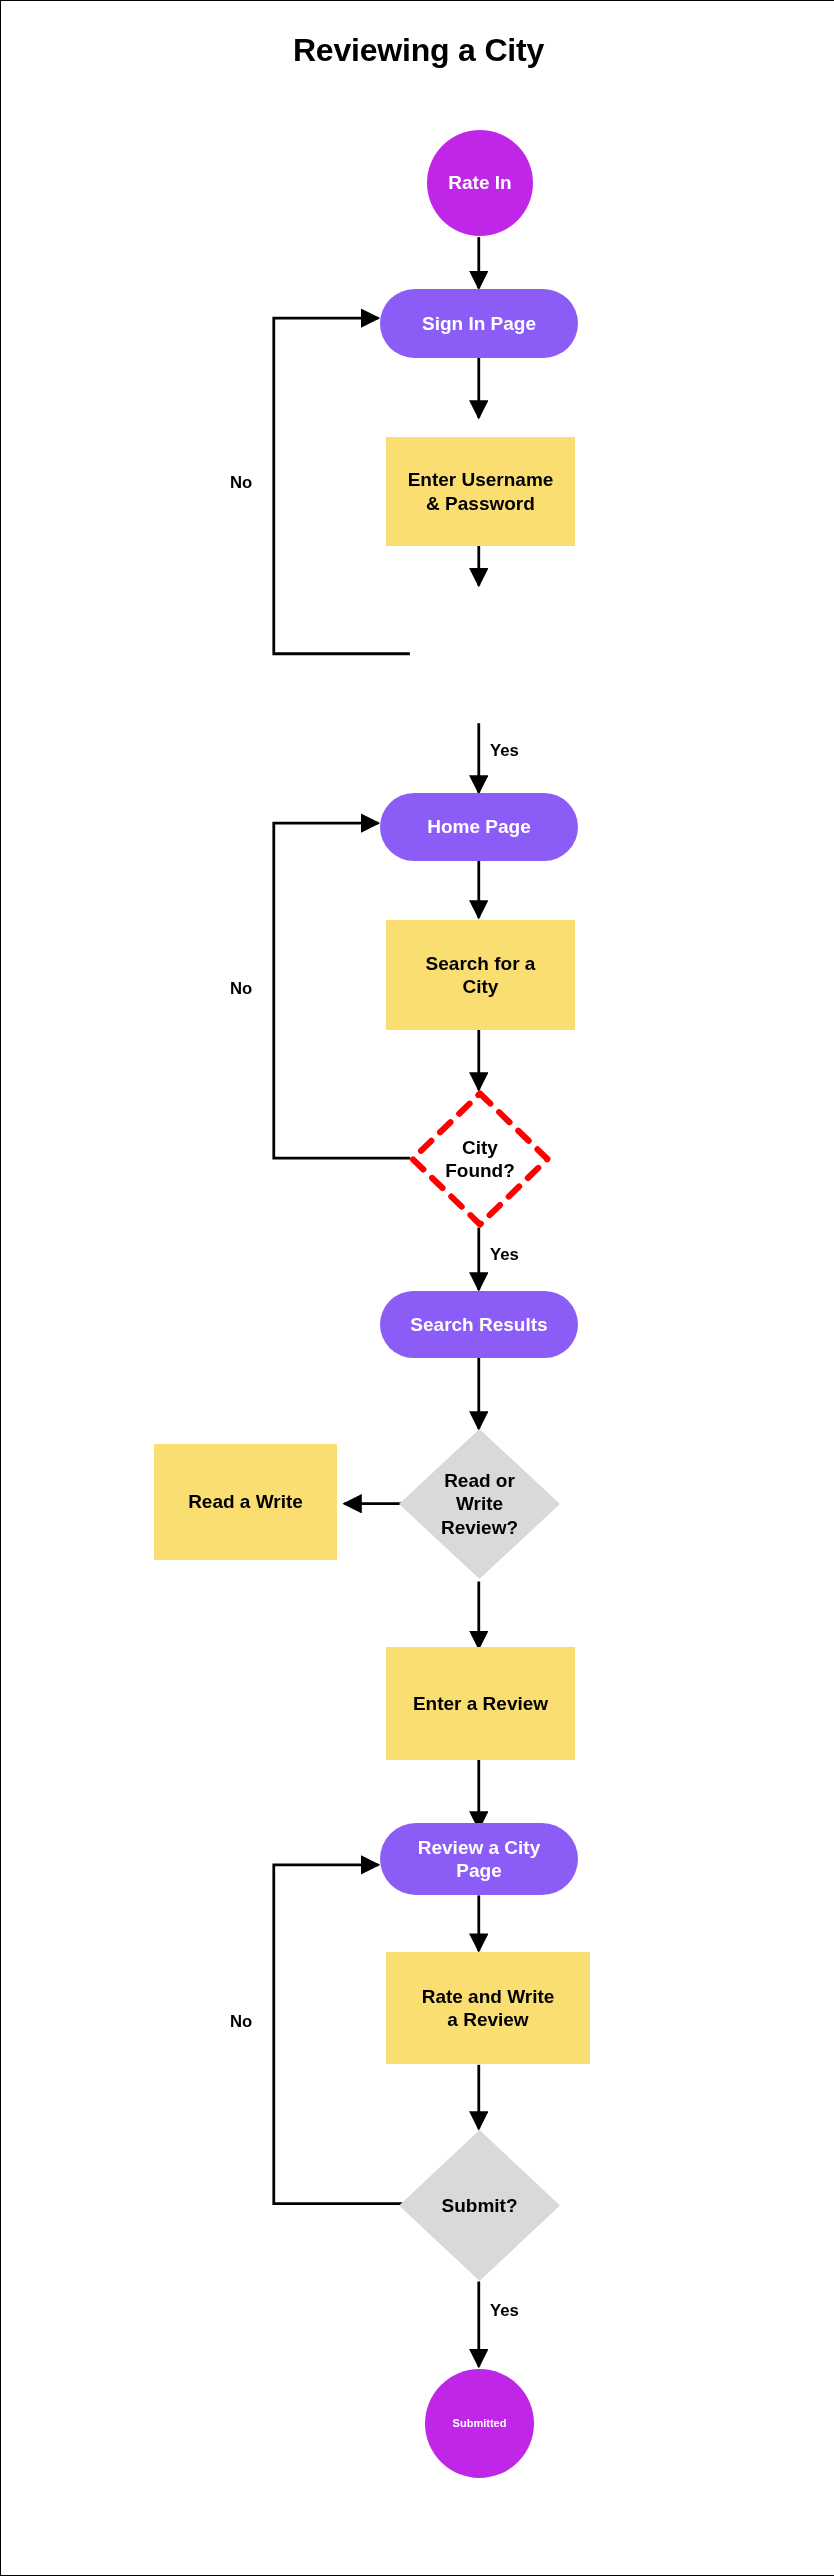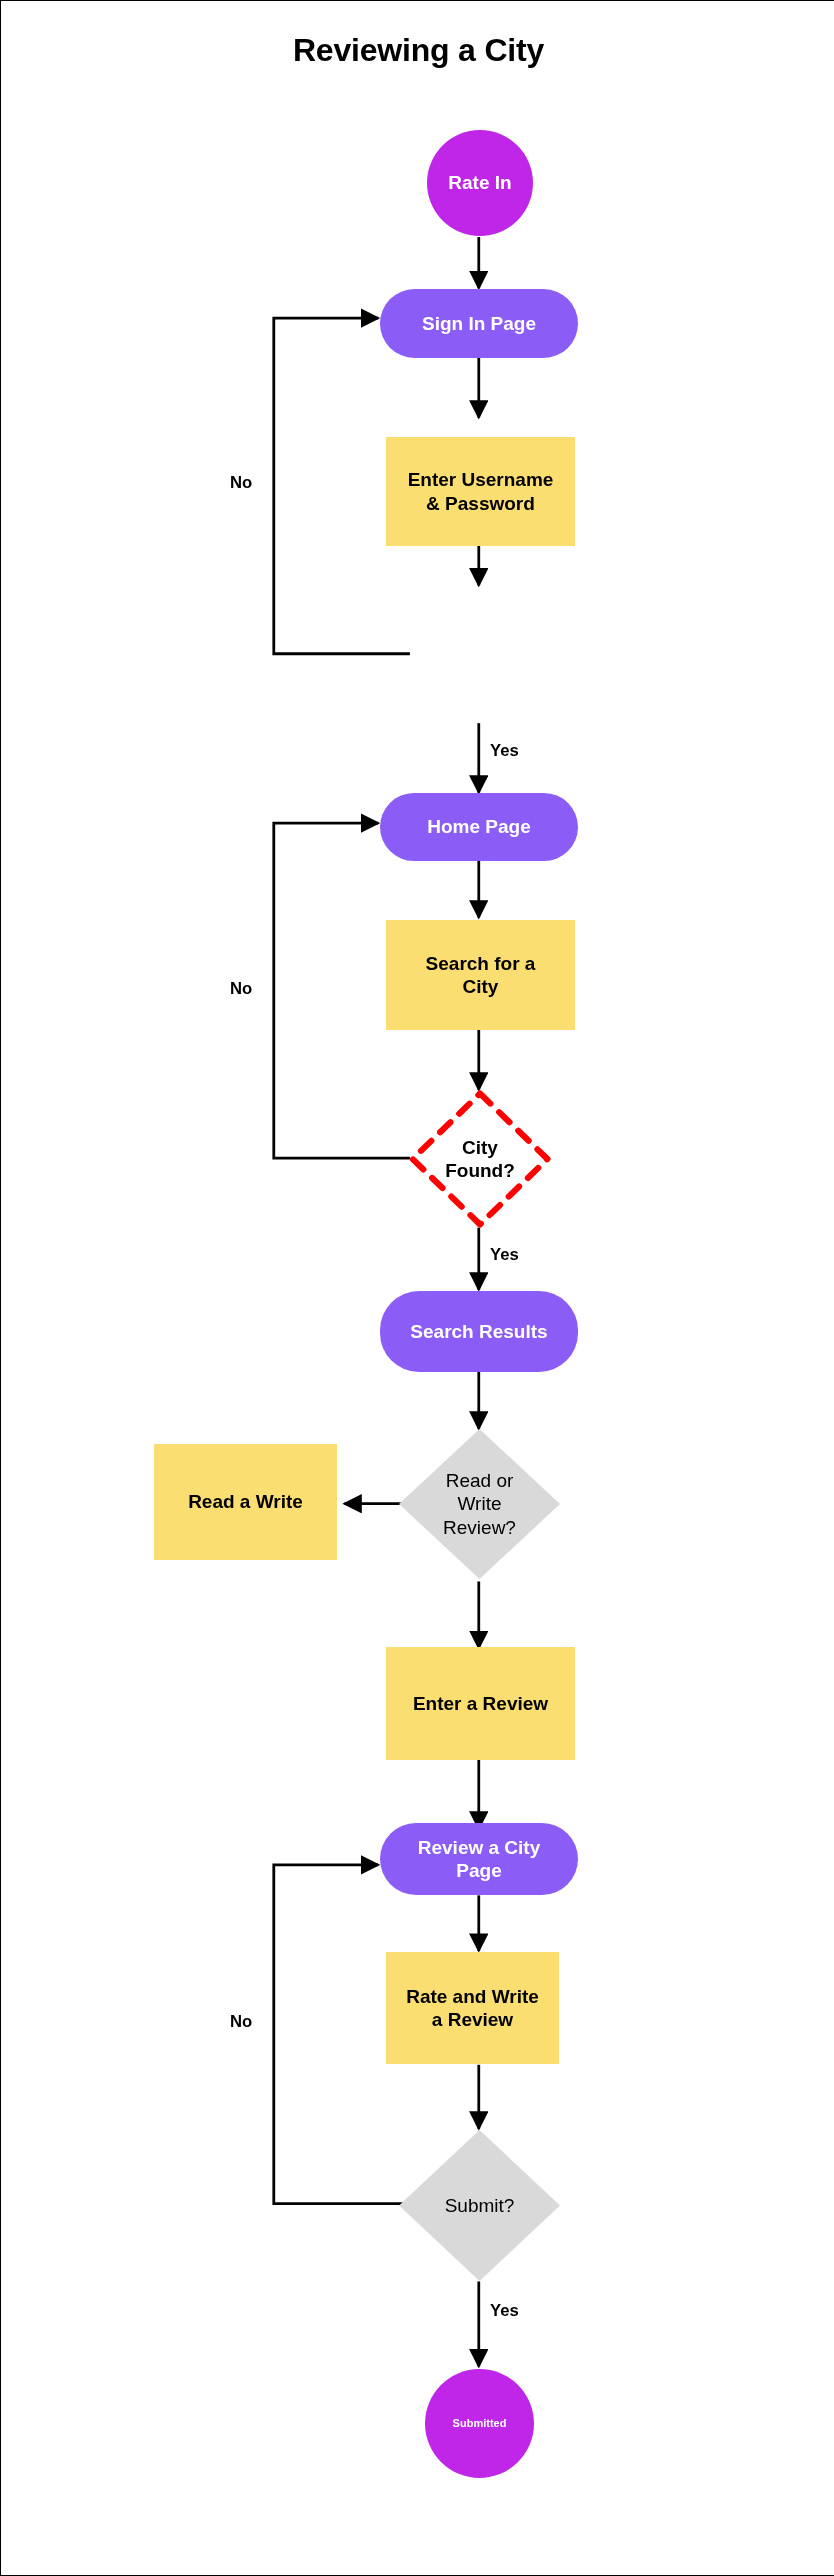--- a/index.html
+++ b/index.html
@@ -59,21 +59,21 @@
   .decision-red{
     background:transparent;
     color:#000000;
     font-size:19px;
     font-weight:700;
   }
   .decision-gray{
     background:transparent;
     color:#000000;
     font-size:19px;
-    font-weight:400;
+    font-weight:700;
     align-items:center;
   }
   .diamond-shape{
     position:absolute;
     left:0;top:0;width:100%;height:100%;
     z-index:-1;
   }
   .edge-label{
     position:absolute;
     font-size:16.7px;
@@ -159,21 +159,21 @@
   </div>
 
   <div class="node decision-red" style="left:406px;top:1087px;width:146px;height:142px;flex-direction:column;">
     <svg class="diamond-shape" viewBox="0 0 262 256" preserveAspectRatio="none" xmlns="http://www.w3.org/2000/svg">
       <path d="M131 10 L252 128 L131 246 L10 128 Z" fill="none" stroke="#FF0000" stroke-width="11" stroke-dasharray="26 22" stroke-linecap="round" stroke-linejoin="round"></path>
     </svg>
     <span>City</span>
     <span>Found?</span>
   </div>
 
-  <div class="node page-node" style="left:379px;top:1290px;width:198px;height:81px;text-align:center;">
+  <div class="node page-node" style="left:379px;top:1290px;width:198px;height:67px;text-align:center;">
     <span>Search Results</span>
   </div>
 
   <div class="node decision-gray" style="left:398px;top:1428px;width:161px;height:150px;flex-direction:column;">
     <svg class="diamond-shape" viewBox="0 0 290 270" preserveAspectRatio="none" xmlns="http://www.w3.org/2000/svg">
       <path d="M145 0 L290 135 L145 270 L0 135 Z" fill="#D9D9D9"></path>
     </svg>
     <span>Read or</span>
     <span>Write</span>
     <span>Review?</span>
@@ -185,21 +185,21 @@
 
   <div class="node process" style="left:385px;top:1646px;width:189px;height:113px;">
     <span>Enter a Review</span>
   </div>
 
   <div class="node page-node" style="left:379px;top:1822px;width:198px;height:72px;flex-direction:column;">
     <span>Review a City</span>
     <span>Page</span>
   </div>
 
-  <div class="node process" style="left:385px;top:1951px;width:173px;height:112px;flex-direction:column;">
+  <div class="node process" style="left:385px;top:1951px;width:204px;height:112px;flex-direction:column;">
     <span>Rate and Write</span>
     <span>a Review</span>
   </div>
 
   <div class="node decision-gray" style="left:398px;top:2129px;width:161px;height:151px;">
     <svg class="diamond-shape" viewBox="0 0 290 272" preserveAspectRatio="none" xmlns="http://www.w3.org/2000/svg">
       <path d="M145 0 L290 136 L145 272 L0 136 Z" fill="#D9D9D9"></path>
     </svg>
     <span>Submit?</span>
   </div>

